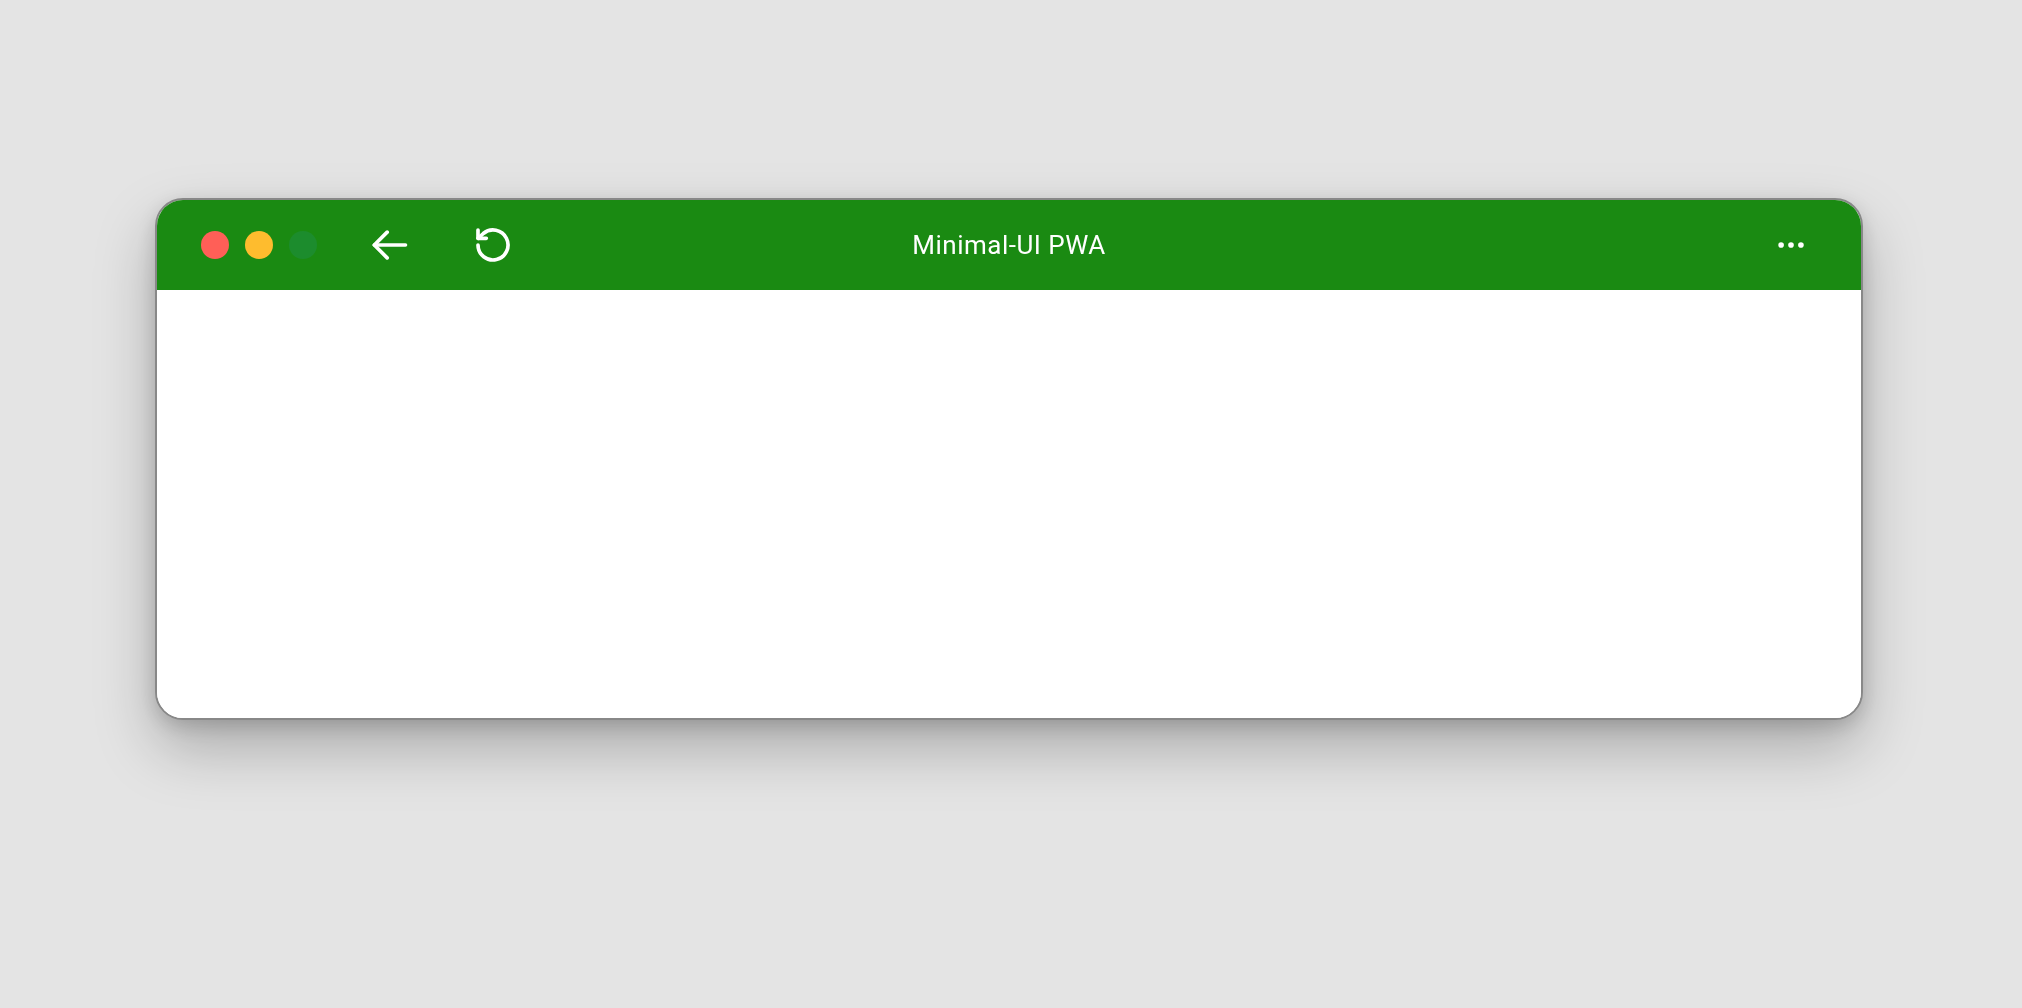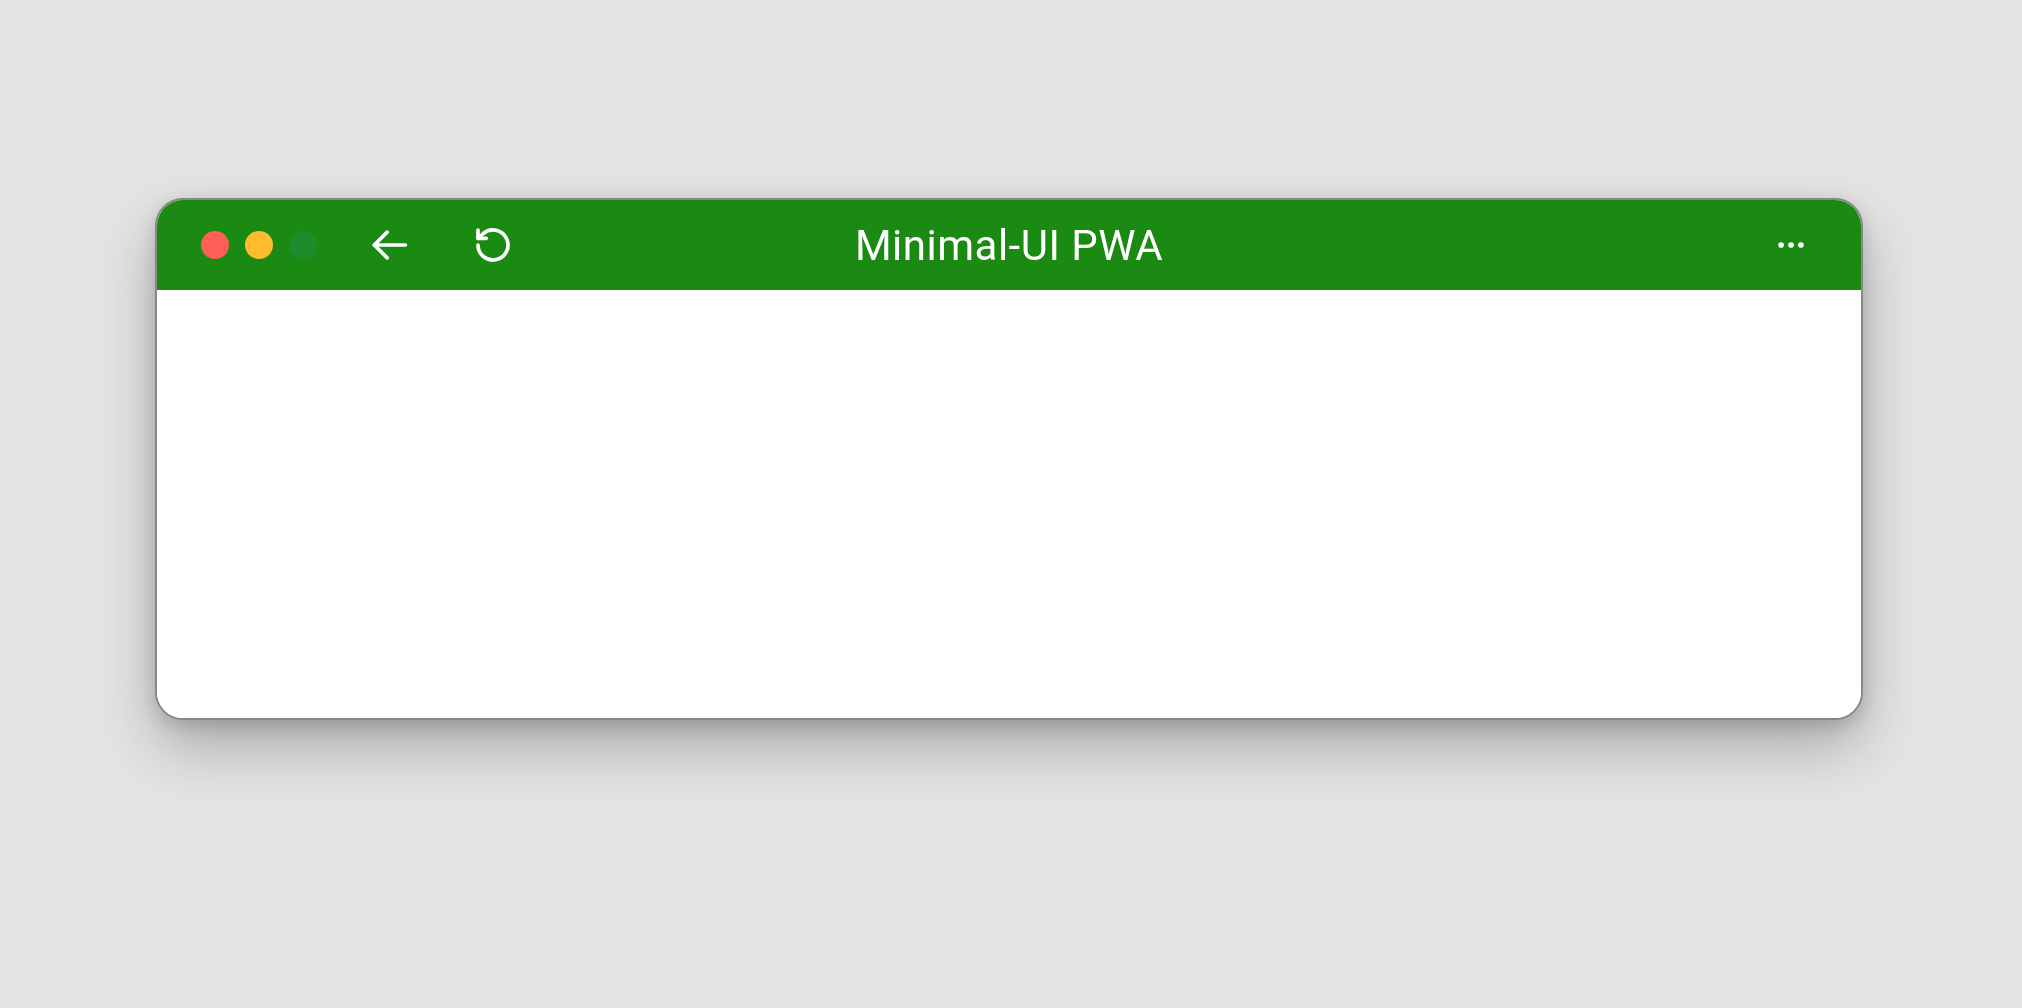--- a/index.html
+++ b/index.html
@@ -84,21 +84,21 @@
       align-items: center;
       justify-content: center;
       color: #ffffff;
     }
 
     .window-title {
       position: absolute;
       left: 50%;
       transform: translateX(-50%);
       color: #ffffff;
-      font-size: 42px;
+      font-size: 26px;
       font-weight: 400;
       letter-spacing: 0.5px;
       white-space: nowrap;
     }
 
     .more-button {
       margin-left: auto;
       margin-right: 16px;
       width: 48px;
       height: 48px;

